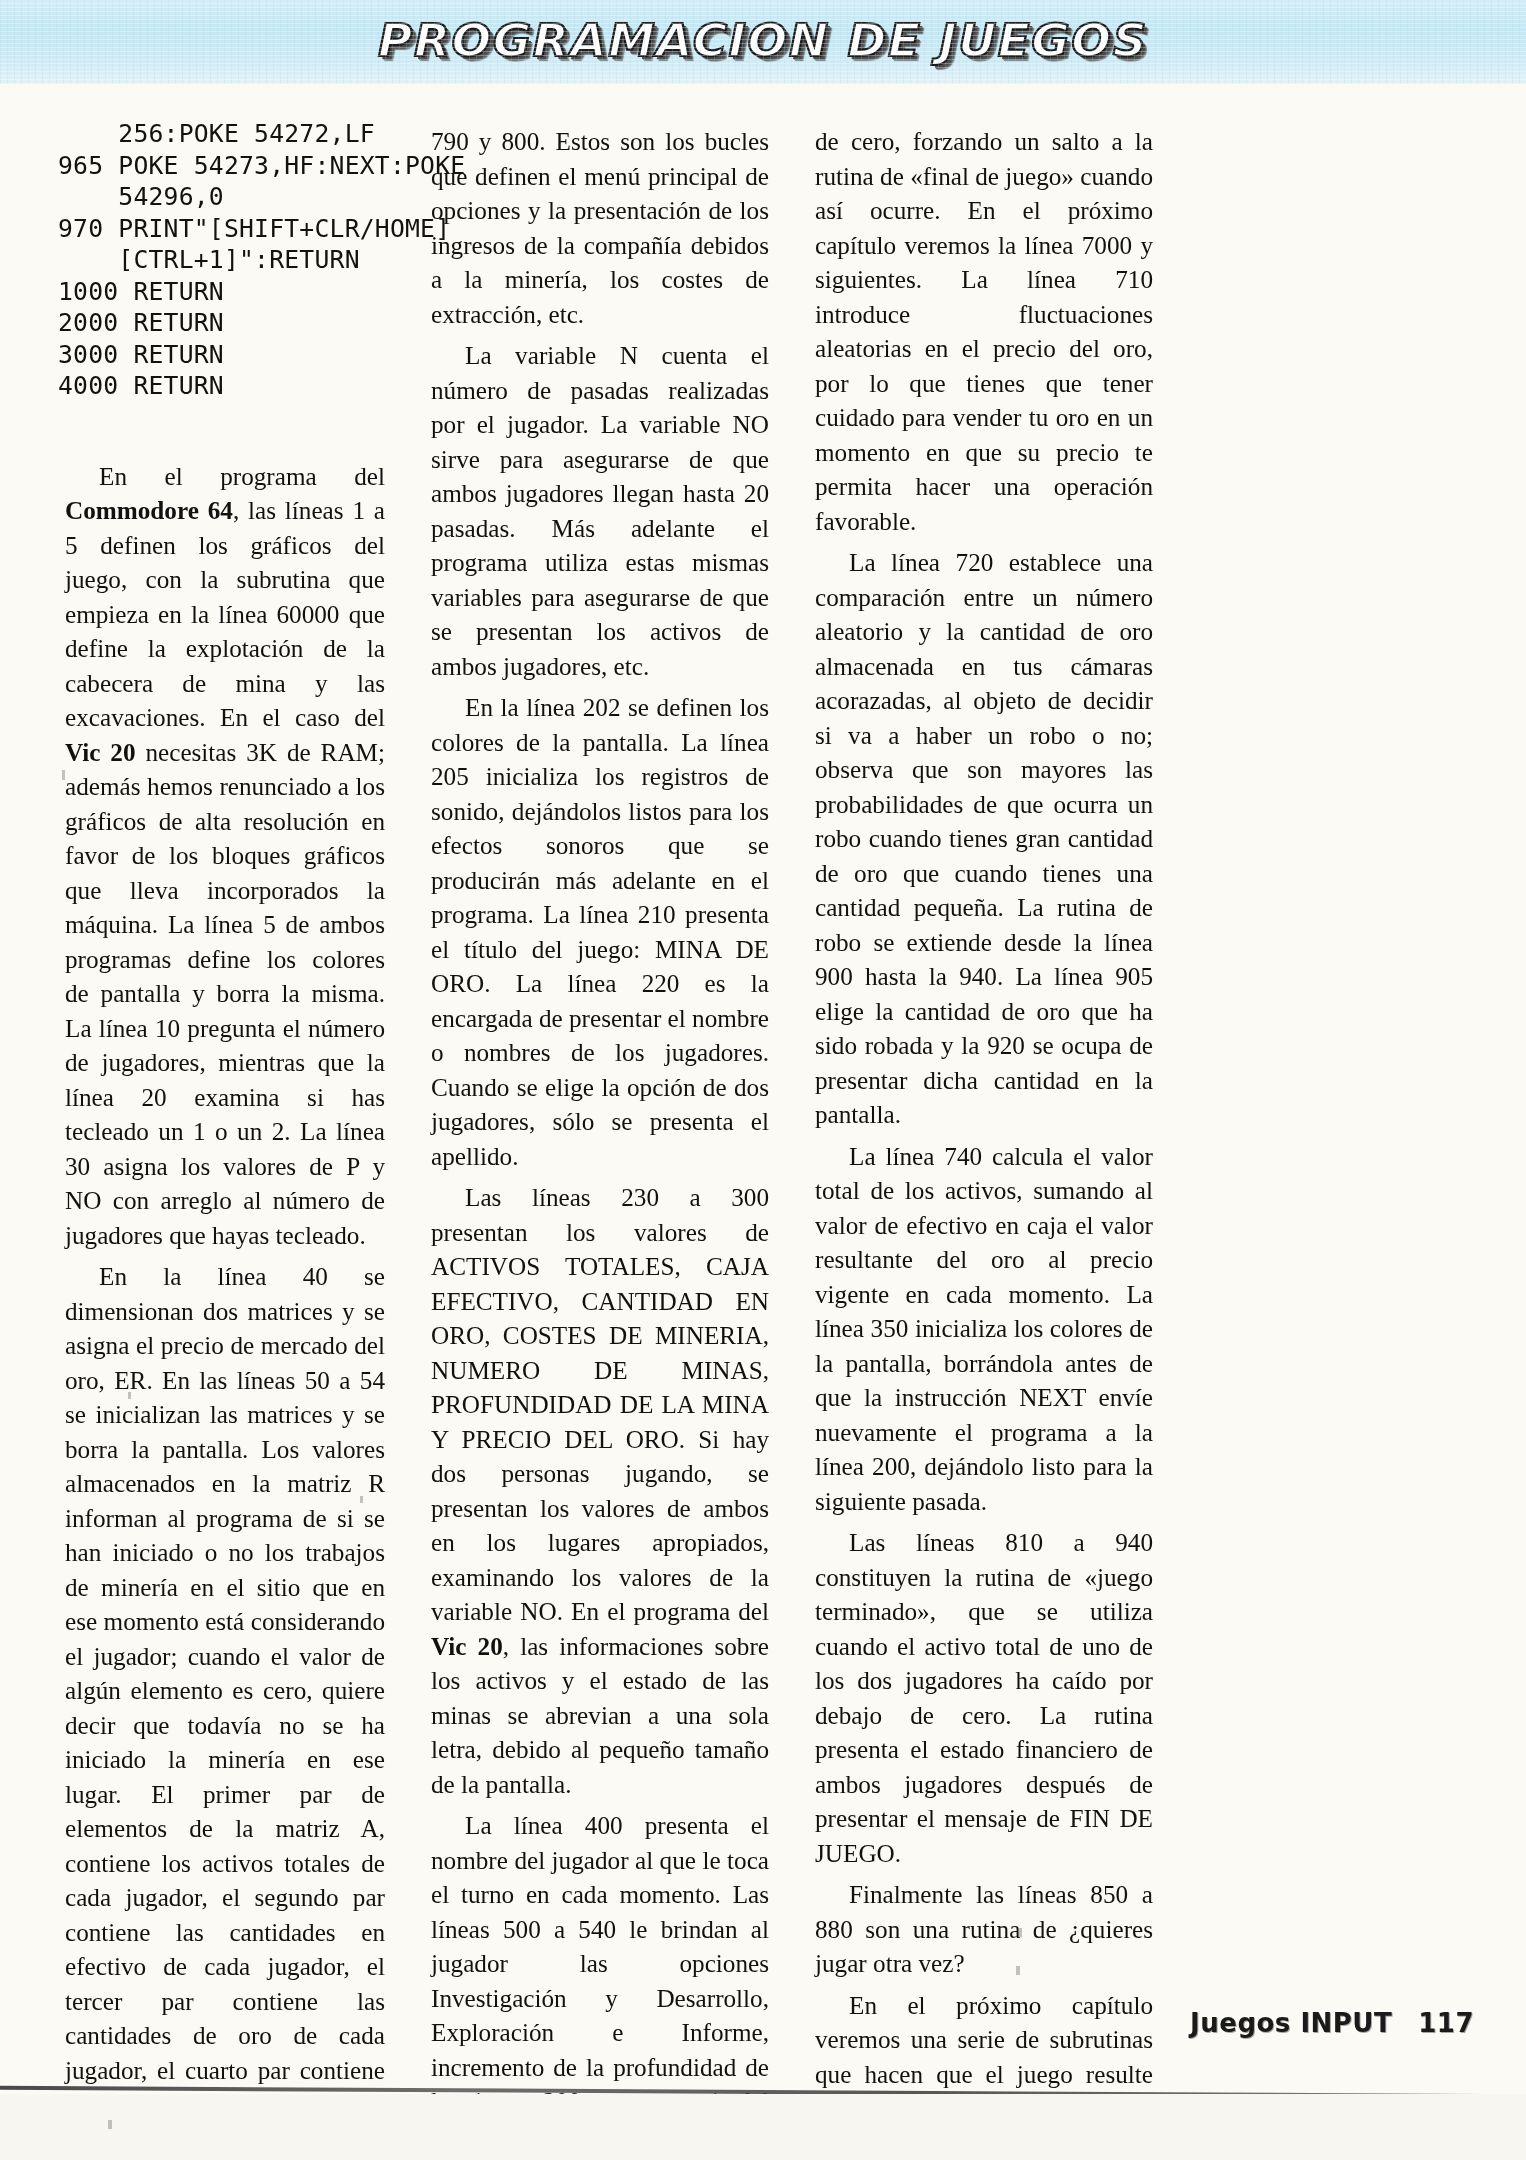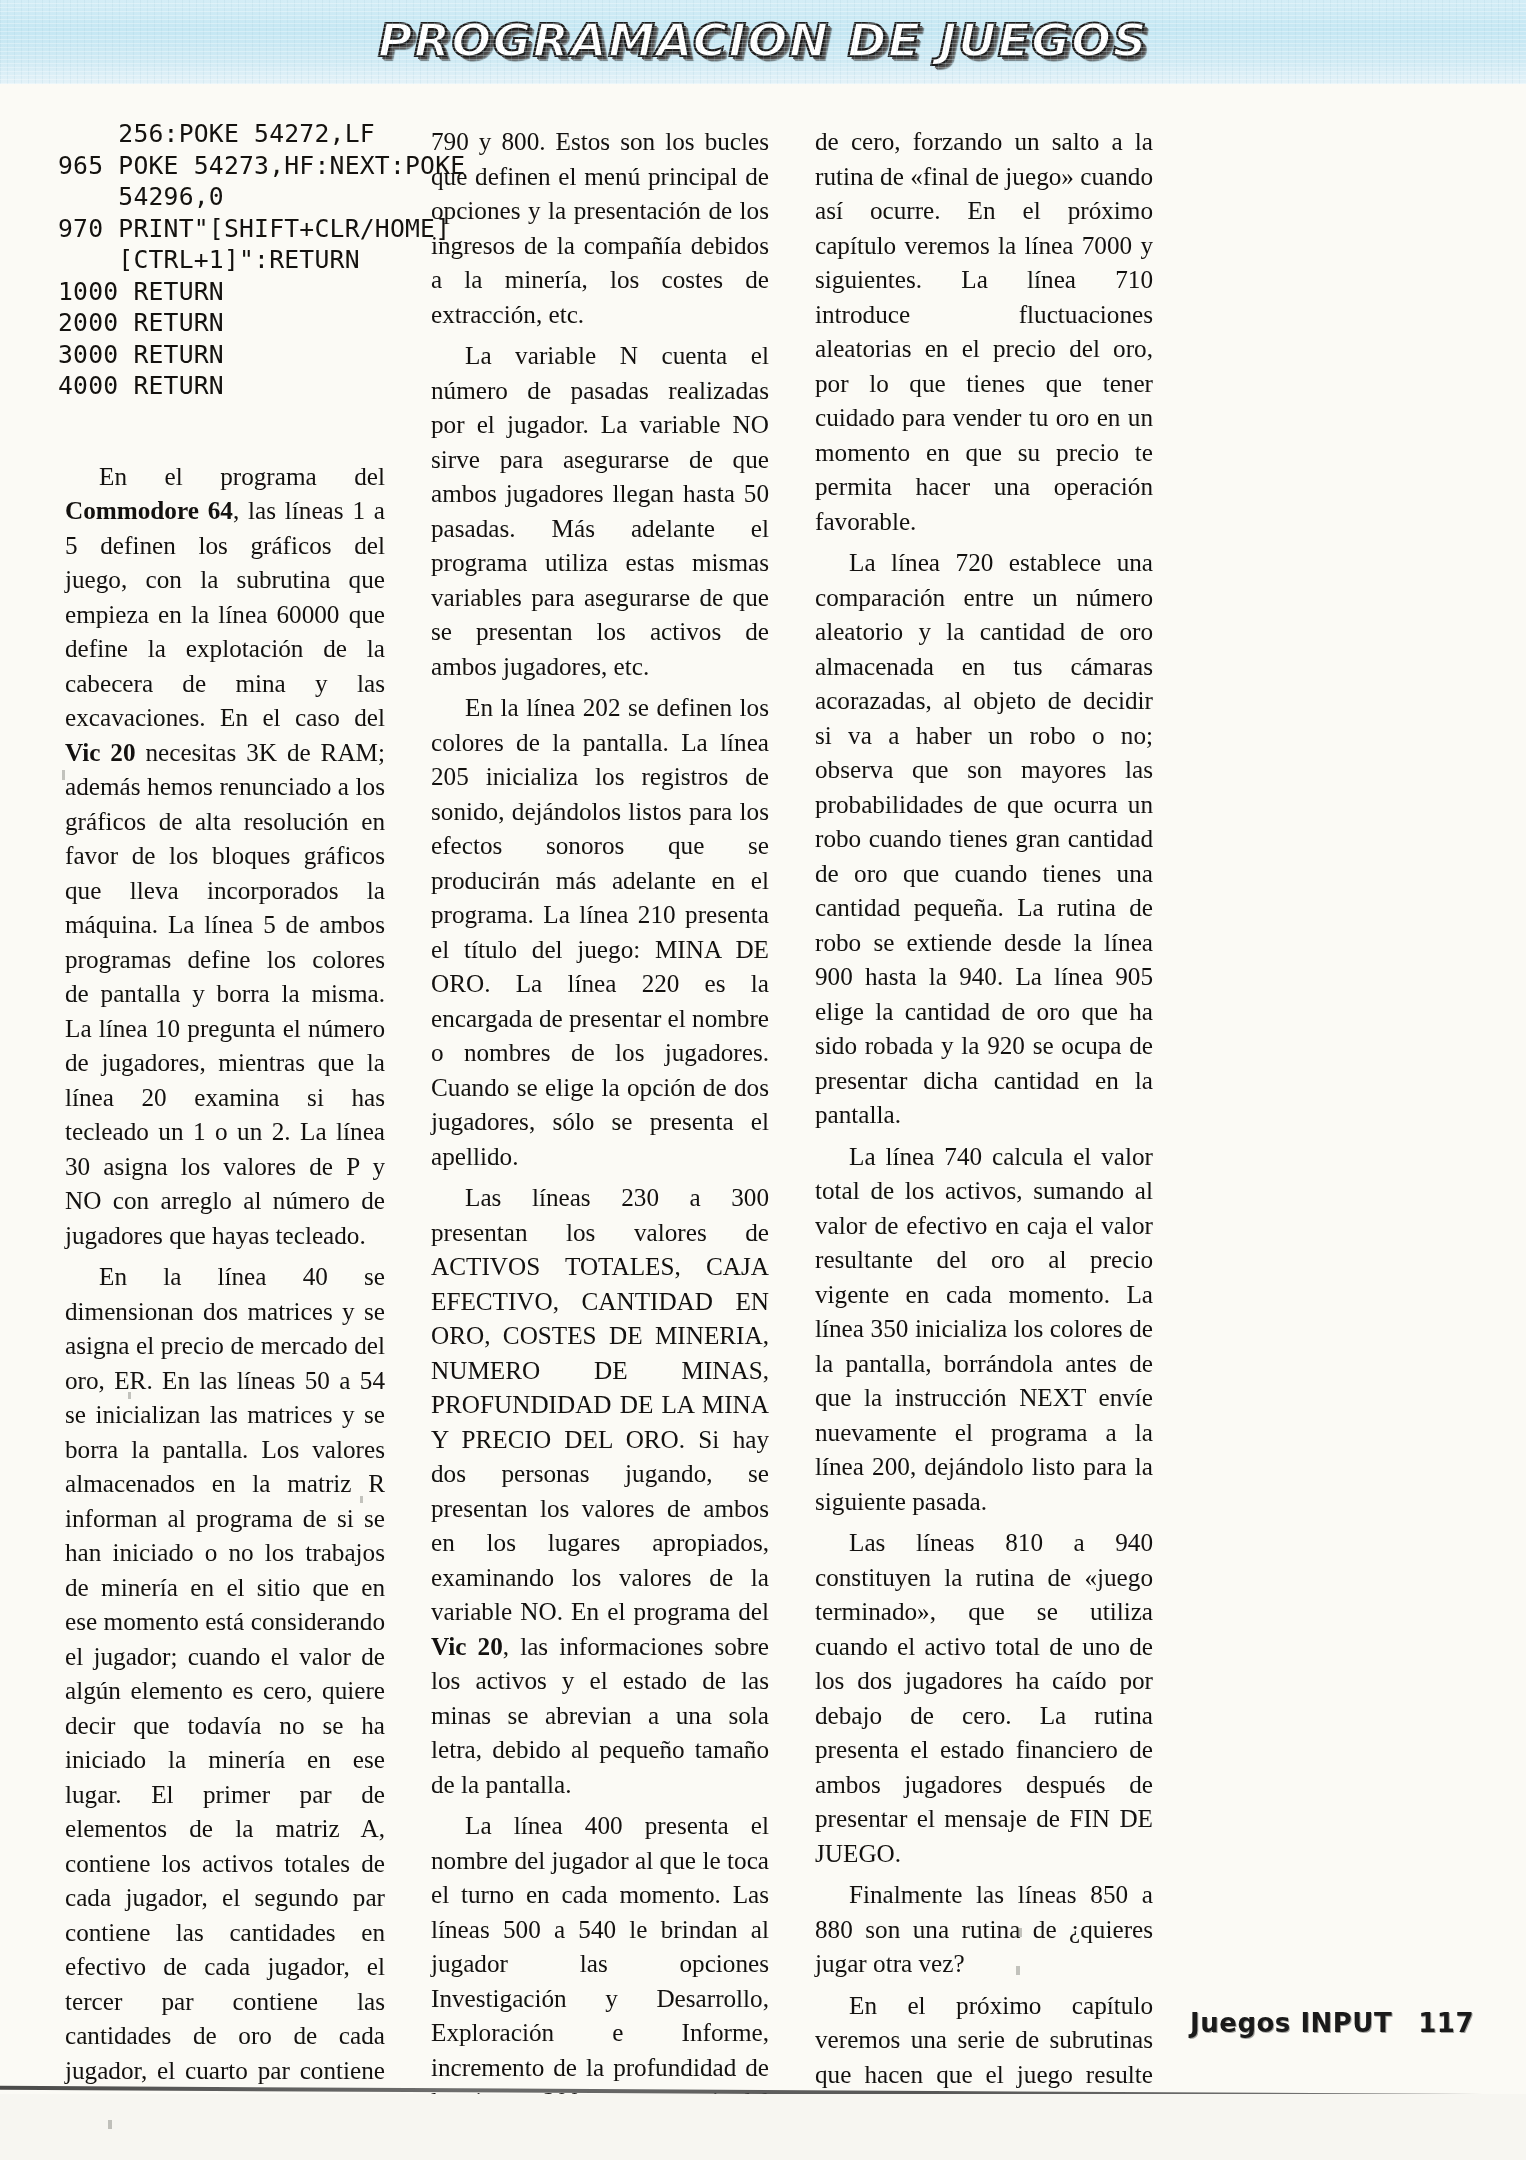--- a/index.html
+++ b/index.html
@@ -155,21 +155,21 @@
 4000 RETURN</pre>
 
       <p><span>En el programa del </span><b>Commodore 64</b><span>, las líneas 1 a 5 definen los gráficos del juego, con la subrutina que empieza en la línea 60000 que define la explotación de la cabecera de mina y las excavaciones. En el caso del </span><b>Vic 20</b><span> necesitas 3K de RAM; además hemos renunciado a los gráficos de alta resolución en favor de los bloques gráficos que lleva incorporados la máquina. La línea 5 de ambos programas define los colores de pantalla y borra la misma. La línea 10 pregunta el número de jugadores, mientras que la línea 20 examina si has tecleado un 1 o un 2. La línea 30 asigna los valores de P y NO con arreglo al número de jugadores que hayas tecleado.</span></p>
 
       <p>En la línea 40 se dimensionan dos matrices y se asigna el precio de mercado del oro, ER. En las líneas 50 a 54 se inicializan las matrices y se borra la pantalla. Los valores almacenados en la matriz R informan al programa de si se han iniciado o no los trabajos de minería en el sitio que en ese momento está considerando el jugador; cuando el valor de algún elemento es cero, quiere decir que todavía no se ha iniciado la minería en ese lugar. El primer par de elementos de la matriz A, contiene los activos totales de cada jugador, el segundo par contiene las cantidades en efectivo de cada jugador, el tercer par contiene las cantidades de oro de cada jugador, el cuarto par contiene los costes de minería, el quinto contiene el número de minas y el sexto contiene la profundidad de la mina actual. La línea 70 invita al jugador o jugadores a introducir su nombre o nombres, almacenando su respuesta en la matriz A$.</p>
 
     </div>
 
     <div class="col c2">
       <p class="noind">790 y 800. Estos son los bucles que definen el menú principal de opciones y la presentación de los ingresos de la compañía debidos a la minería, los costes de extracción, etc.</p>
-      <p>La variable N cuenta el número de pasadas realizadas por el jugador. La variable NO sirve para asegurarse de que ambos jugadores llegan hasta 50 pasadas. Más adelante el programa utiliza estas mismas variables para asegurarse de que se presentan los activos de ambos jugadores, etc.</p>
+      <p>La variable N cuenta el número de pasadas realizadas por el jugador. La variable NO sirve para asegurarse de que ambos jugadores llegan hasta 20 pasadas. Más adelante el programa utiliza estas mismas variables para asegurarse de que se presentan los activos de ambos jugadores, etc.</p>
       <p>En la línea 202 se definen los colores de la pantalla. La línea 205 inicializa los registros de sonido, dejándolos listos para los efectos sonoros que se producirán más adelante en el programa. La línea 210 presenta el título del juego: MINA DE ORO. La línea 220 es la encargada de presentar el nombre o nombres de los jugadores. Cuando se elige la opción de dos jugadores, sólo se presenta el apellido.</p>
       <p><span>Las líneas 230 a 300 presentan los valores de ACTIVOS TOTALES, CAJA EFECTIVO, CANTIDAD EN ORO, COSTES DE MINERIA, NUMERO DE MINAS, PROFUNDIDAD DE LA MINA Y PRECIO DEL ORO. Si hay dos personas jugando, se presentan los valores de ambos en los lugares apropiados, examinando los valores de la variable NO. En el programa del </span><b>Vic 20</b><span>, las informaciones sobre los activos y el estado de las minas se abrevian a una sola letra, debido al pequeño tamaño de la pantalla.</span></p>
       <p>La línea 400 presenta el nombre del jugador al que le toca el turno en cada momento. Las líneas 500 a 540 le brindan al jugador las opciones Investigación y Desarrollo, Exploración e Informe, incremento de la profundidad de la mina en 200 metros, precio del oro en dólares o pasar. La línea 550 invita al jugador a que teclee una instrucción.</p>
       <p>Las líneas 600 a 620 utilizan la función INKEY$ para tener en cuenta la elección del jugador, comprobar que se trata de una elección válida y llamar a la subrutina encargada de su procesamiento.</p>
 
     </div>
 
     <div class="col c3">
       <p class="noind">de cero, forzando un salto a la rutina de «final de juego» cuando así ocurre. En el próximo capítulo veremos la línea 7000 y siguientes. La línea 710 introduce fluctuaciones aleatorias en el precio del oro, por lo que tienes que tener cuidado para vender tu oro en un momento en que su precio te permita hacer una operación favorable.</p>
       <p>La línea 720 establece una comparación entre un número aleatorio y la cantidad de oro almacenada en tus cámaras acorazadas, al objeto de decidir si va a haber un robo o no; observa que son mayores las probabilidades de que ocurra un robo cuando tienes gran cantidad de oro que cuando tienes una cantidad pequeña. La rutina de robo se extiende desde la línea 900 hasta la 940. La línea 905 elige la cantidad de oro que ha sido robada y la 920 se ocupa de presentar dicha cantidad en la pantalla.</p>

